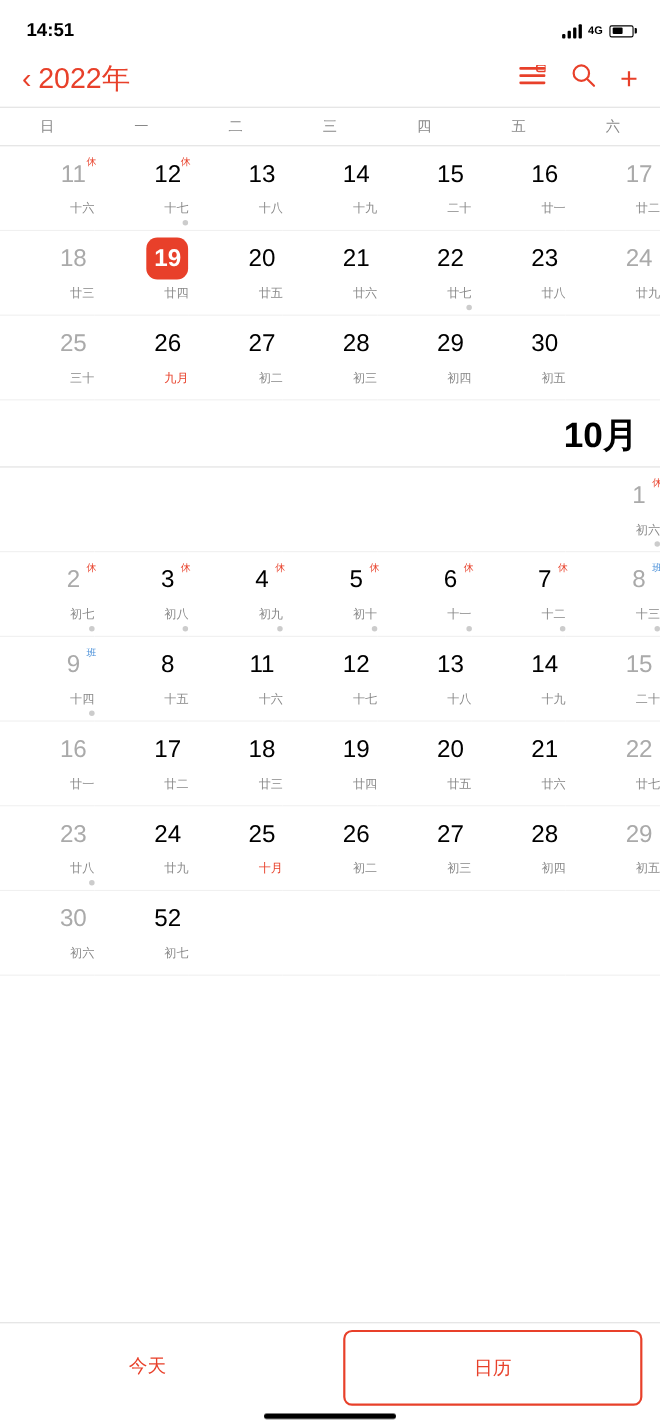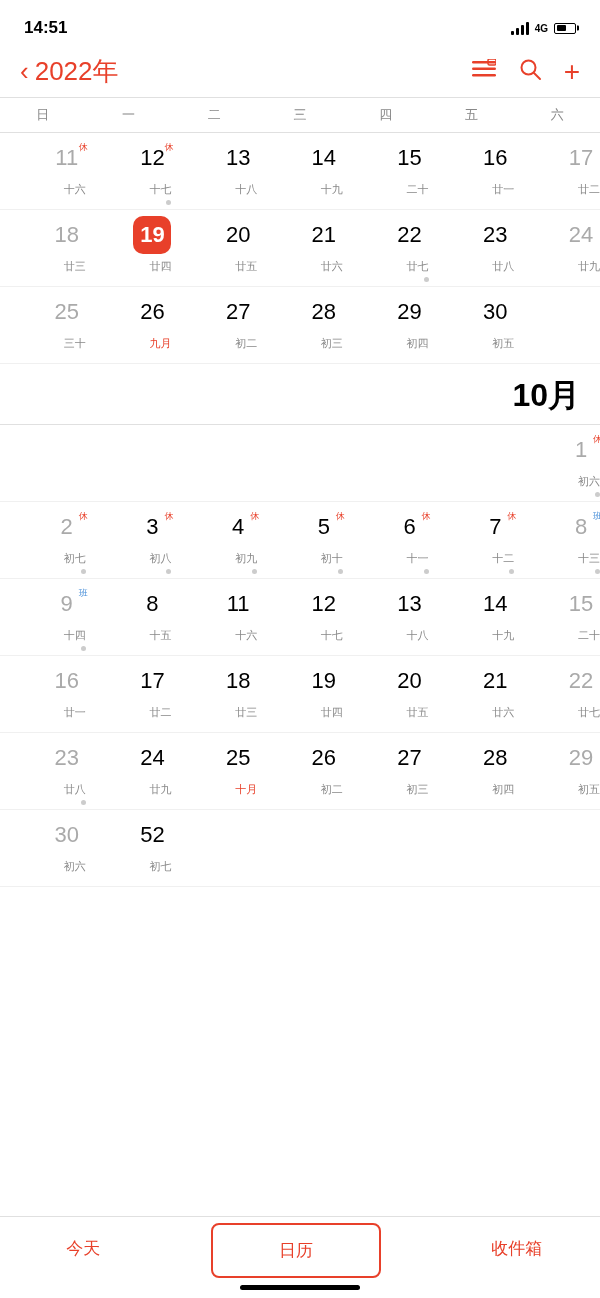--- a/index.html
+++ b/index.html
@@ -191,21 +191,21 @@
     
     .tab-bar {
       position: fixed;
       bottom: 0;
       left: 0;
       width: 600px;
       background: #fff;
       border-top: 1px solid #e0e0e0;
       display: flex;
       align-items: stretch;
-      height: 82px;
+      height: 96px;
       z-index: 100;
       gap: 36px;
     }
     .tab-item {
       flex: 1;
       display: flex;
       align-items: center;
       justify-content: center;
       font-size: 17px;
       color: #e8402a;
@@ -784,16 +784,15 @@
       <div class="cal-cell empty"></div>
       <div class="cal-cell empty"></div>
     </div>
 </div>
 
 <div style="height:100px"></div>
 
 <div class="tab-bar">
   <div class="tab-item">今天</div>
   <div class="tab-item active">日历</div>
-  <div class="tab-item">收件箱</div>
 </div>
 
 <div class="home-indicator"></div>
 
 </body></html>

